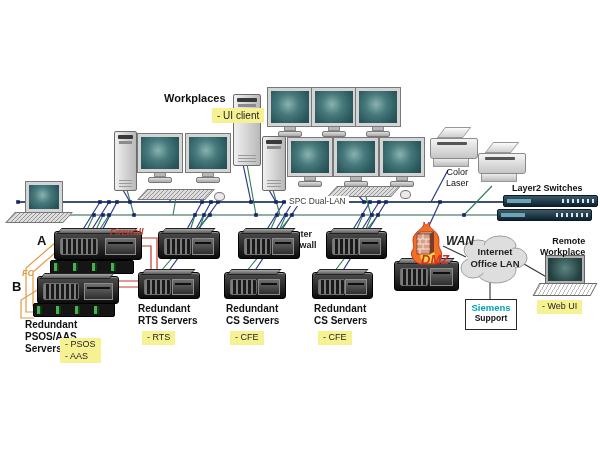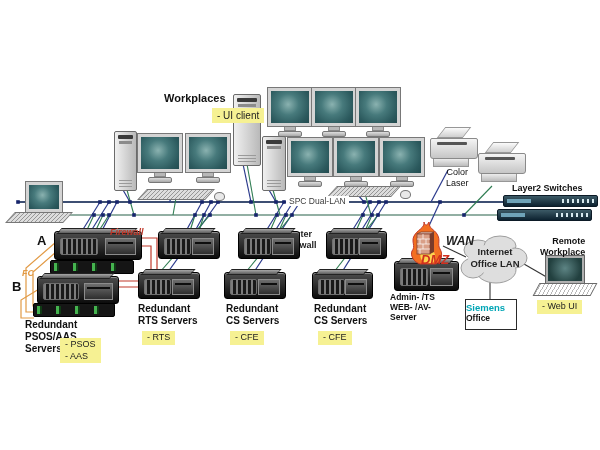--- a/index.html
+++ b/index.html
@@ -64,21 +64,21 @@
   .switch{position:absolute;width:93px;height:10px;background:linear-gradient(#3c5a66,#0d2230);border:1px solid #0c1a26;border-radius:2px;z-index:2;}
   .sw-strip{position:absolute;left:3px;top:3px;width:24px;height:4px;background:#6fa3b8;}
   .sw-leds{position:absolute;right:3px;top:3px;width:32px;height:4px;
     background:repeating-linear-gradient(90deg,#d6e8ee 0 2px,transparent 2px 5px);}
   
   .lap-screen{position:absolute;width:34px;height:23px;border:2px solid #b0b0b0;outline:1px solid #636363;
     background:radial-gradient(circle at 50% 45%,#5d8484 0%,#22403f 75%);}
   .lap-base{position:absolute;width:56px;height:11px;background:linear-gradient(#e4e4e4,#9d9d9d);border:1px solid #6a6a6a;transform:skewX(-28deg);
     background-image:repeating-linear-gradient(90deg,rgba(80,80,80,.4) 0 1px,transparent 1px 4px);}
   
-  .sbox{position:absolute;width:50px;height:27px;background:#fff;border:1.4px solid #2a2a2a;z-index:3;line-height:1.2;padding-top:2px;}
+  .sbox{position:absolute;width:50px;height:27px;background:#fff;border:1.4px solid #2a2a2a;z-index:3;text-align:center;line-height:1.2;padding-top:2px;}
   .sbox .l1{color:var(--c-cyan);font-weight:bold;font-size:9.5px;display:block;}
   .sbox .l2{color:#111;font-weight:bold;font-size:8.5px;display:block;}
   .cloud-wrap{position:absolute;z-index:2;}
   .cloud-lbl{position:absolute;width:66px;text-align:center;font-size:9.5px;font-weight:bold;color:#222;white-space:pre-line;z-index:3;line-height:1.25;}
   .spc{position:absolute;font-size:8.5px;color:#3a3a3a;background:#fff;padding:0 3px;z-index:3;}
   .rtr{position:absolute;font-size:9px;font-weight:bold;color:#222;white-space:pre-line;z-index:1;line-height:1.25;}
 </style>
 </head>
 <body>
 
@@ -209,37 +209,34 @@
   <div class="tag" style="left:142px;top:331px;">- RTS</div>
 
   <div class="lbl" style="left:226px;top:303px;font-size:10px;">Redundant
 CS Servers</div>
   <div class="tag" style="left:230px;top:331px;">- CFE</div>
 
   <div class="lbl" style="left:314px;top:303px;font-size:10px;">Redundant
 CS Servers</div>
   <div class="tag" style="left:318px;top:331px;">- CFE</div>
 
-  <div class="lbl" style="left:390px;top:292px;font-size:8.5px;">Admin- /TS
-WEB- /AV-
-Server</div>
 
   <div class="lbl it" style="left:446px;top:234px;font-size:12px;color:#222;">WAN</div>
   <div class="lbl it" style="left:421px;top:252px;font-size:13px;color:var(--c-dmz);">DMZ</div>
 
   <div class="cloud-lbl" style="left:462px;top:246px;">Internet
 Office LAN</div>
 
   <div class="lbl" style="left:540px;top:236px;font-size:9px;text-align:right;">Remote
 Workplace</div>
   <div class="tag" style="left:537px;top:300px;">- Web UI</div>
 
   <div class="sbox" style="left:465px;top:299px;">
     <span class="l1">Siemens</span>
-    <span class="l2">Office</span>
+    <span class="l2">Support</span>
   </div>
 
   <div class="monitor tiny" style="left:26px;top:182px;">
     <div class="mon-screen"></div>
     <div class="mon-neck"></div>
     <div class="mon-base"></div>
   </div>
   <div class="keyboard" style="left:10px;top:212px;width:56px;"></div>
 
   <div class="tower" style="left:114px;top:131px;width:21px;height:58px;">

